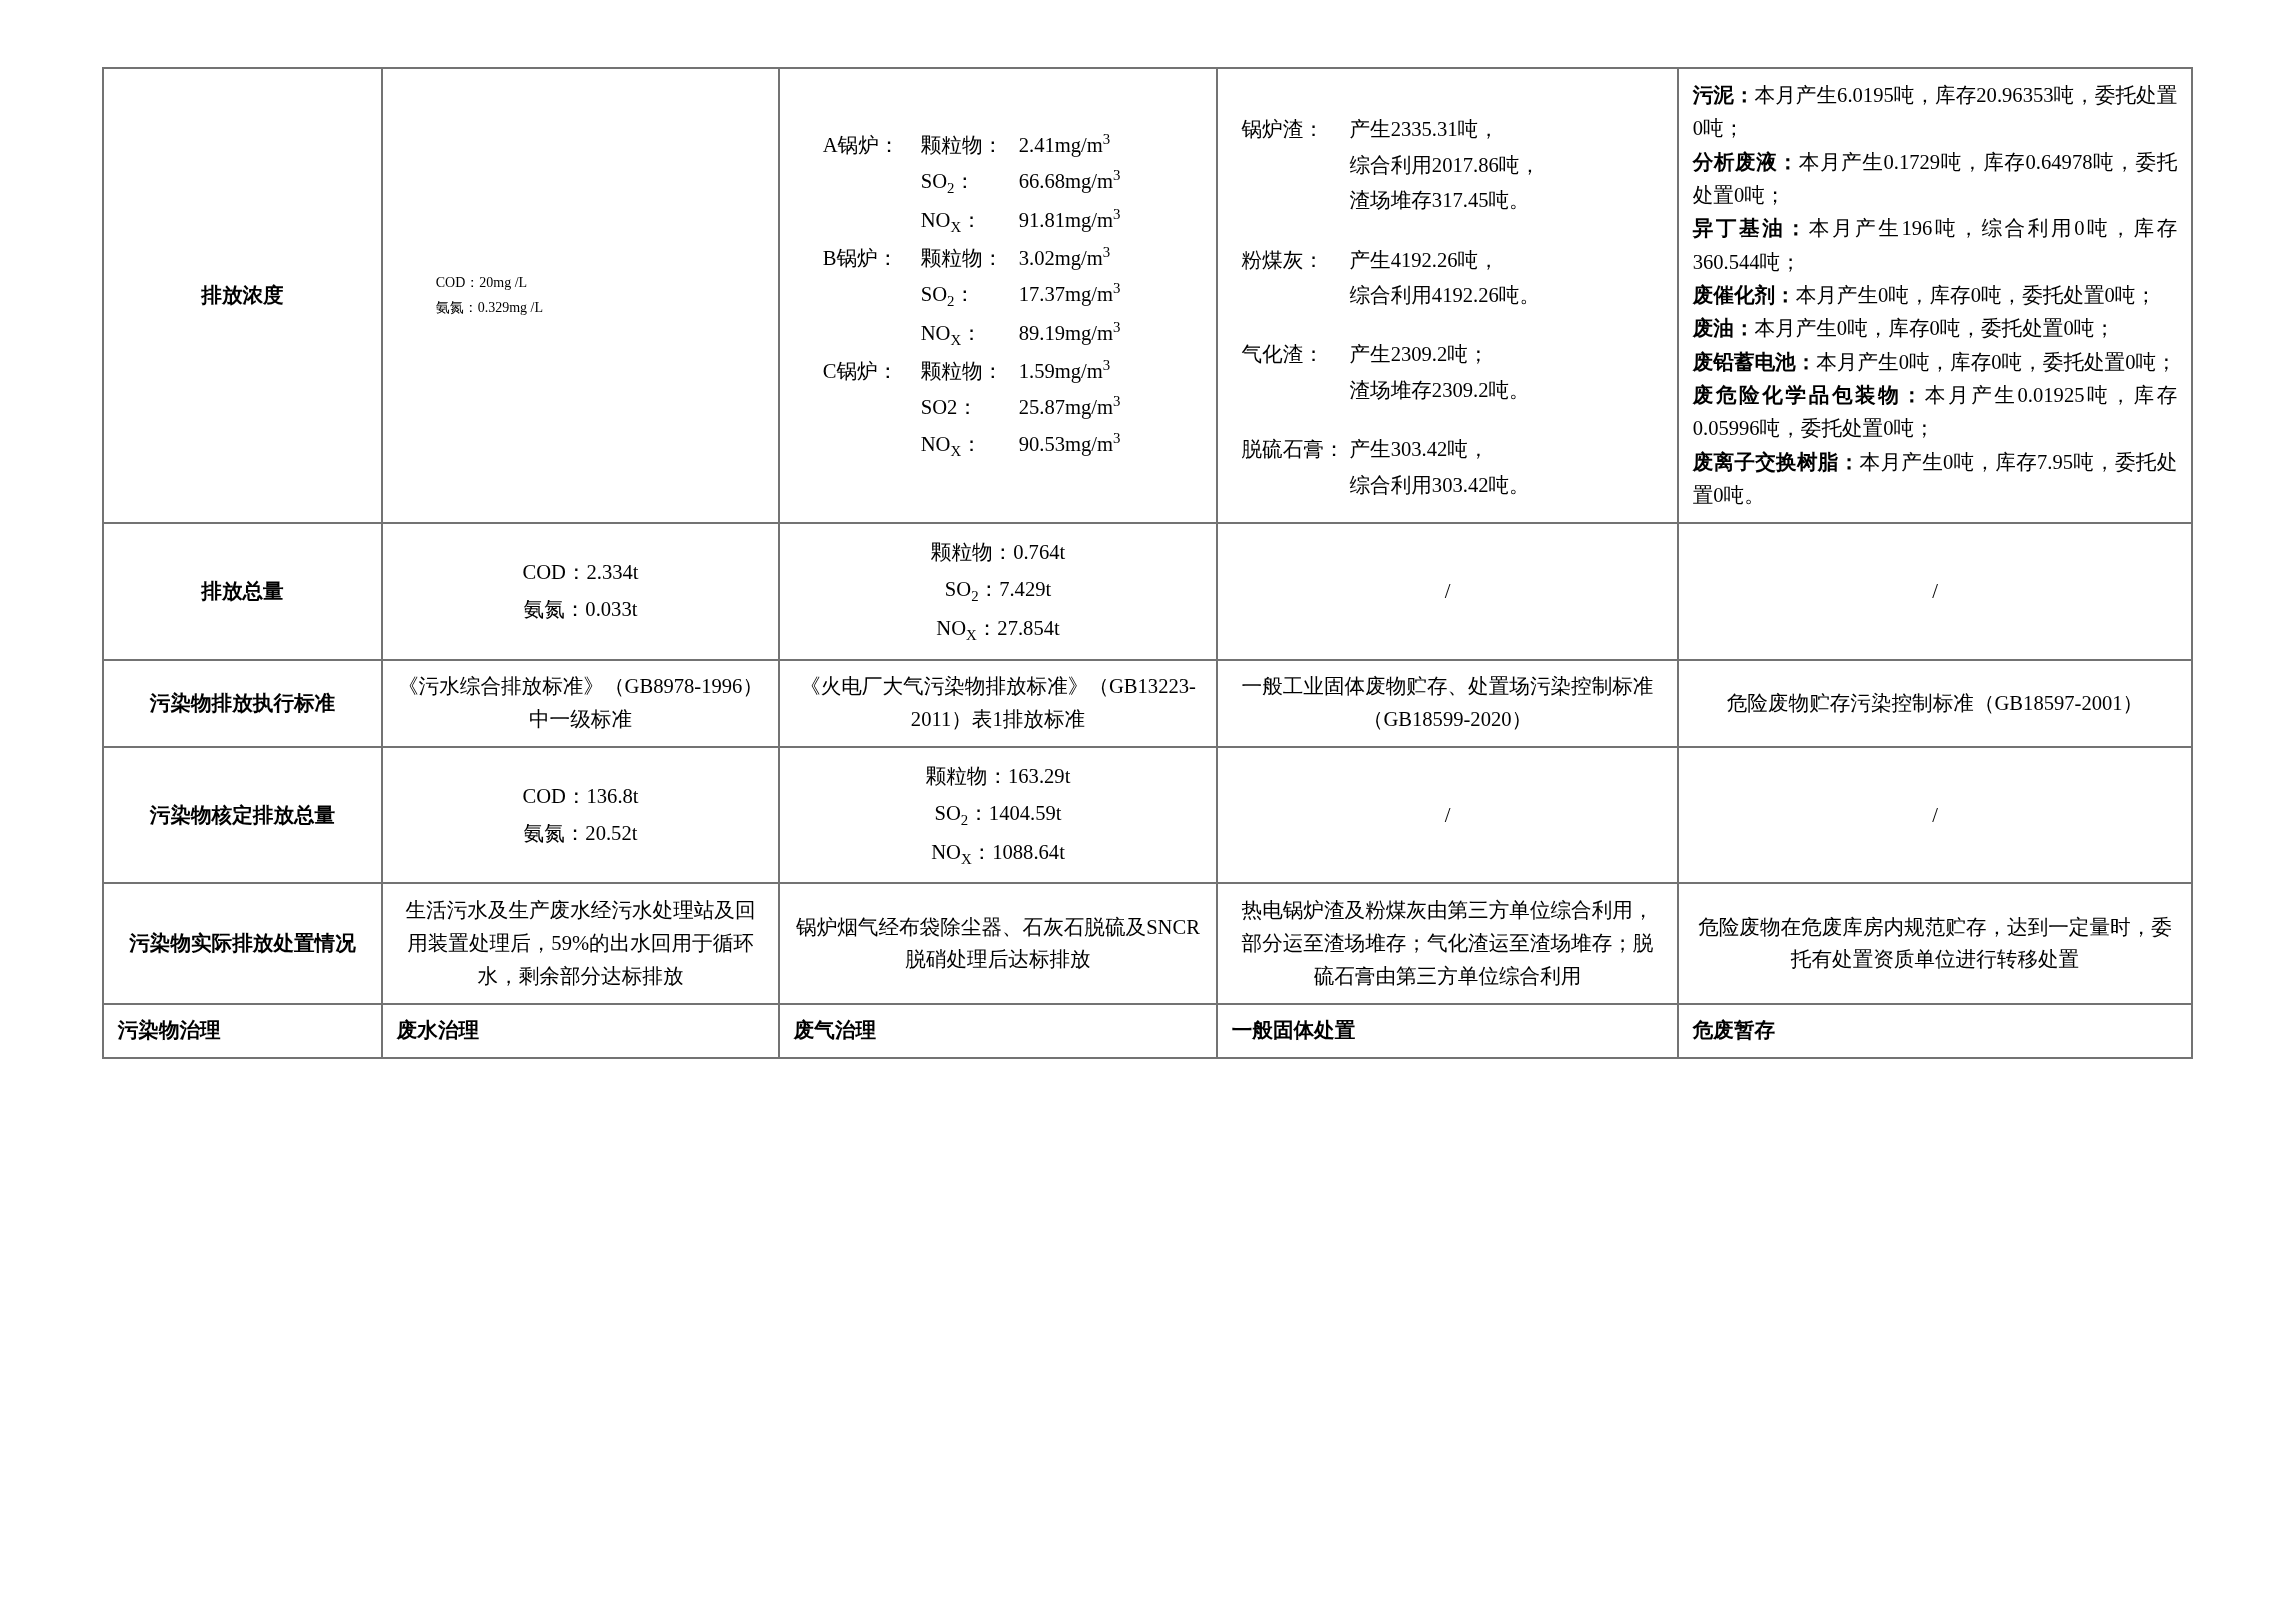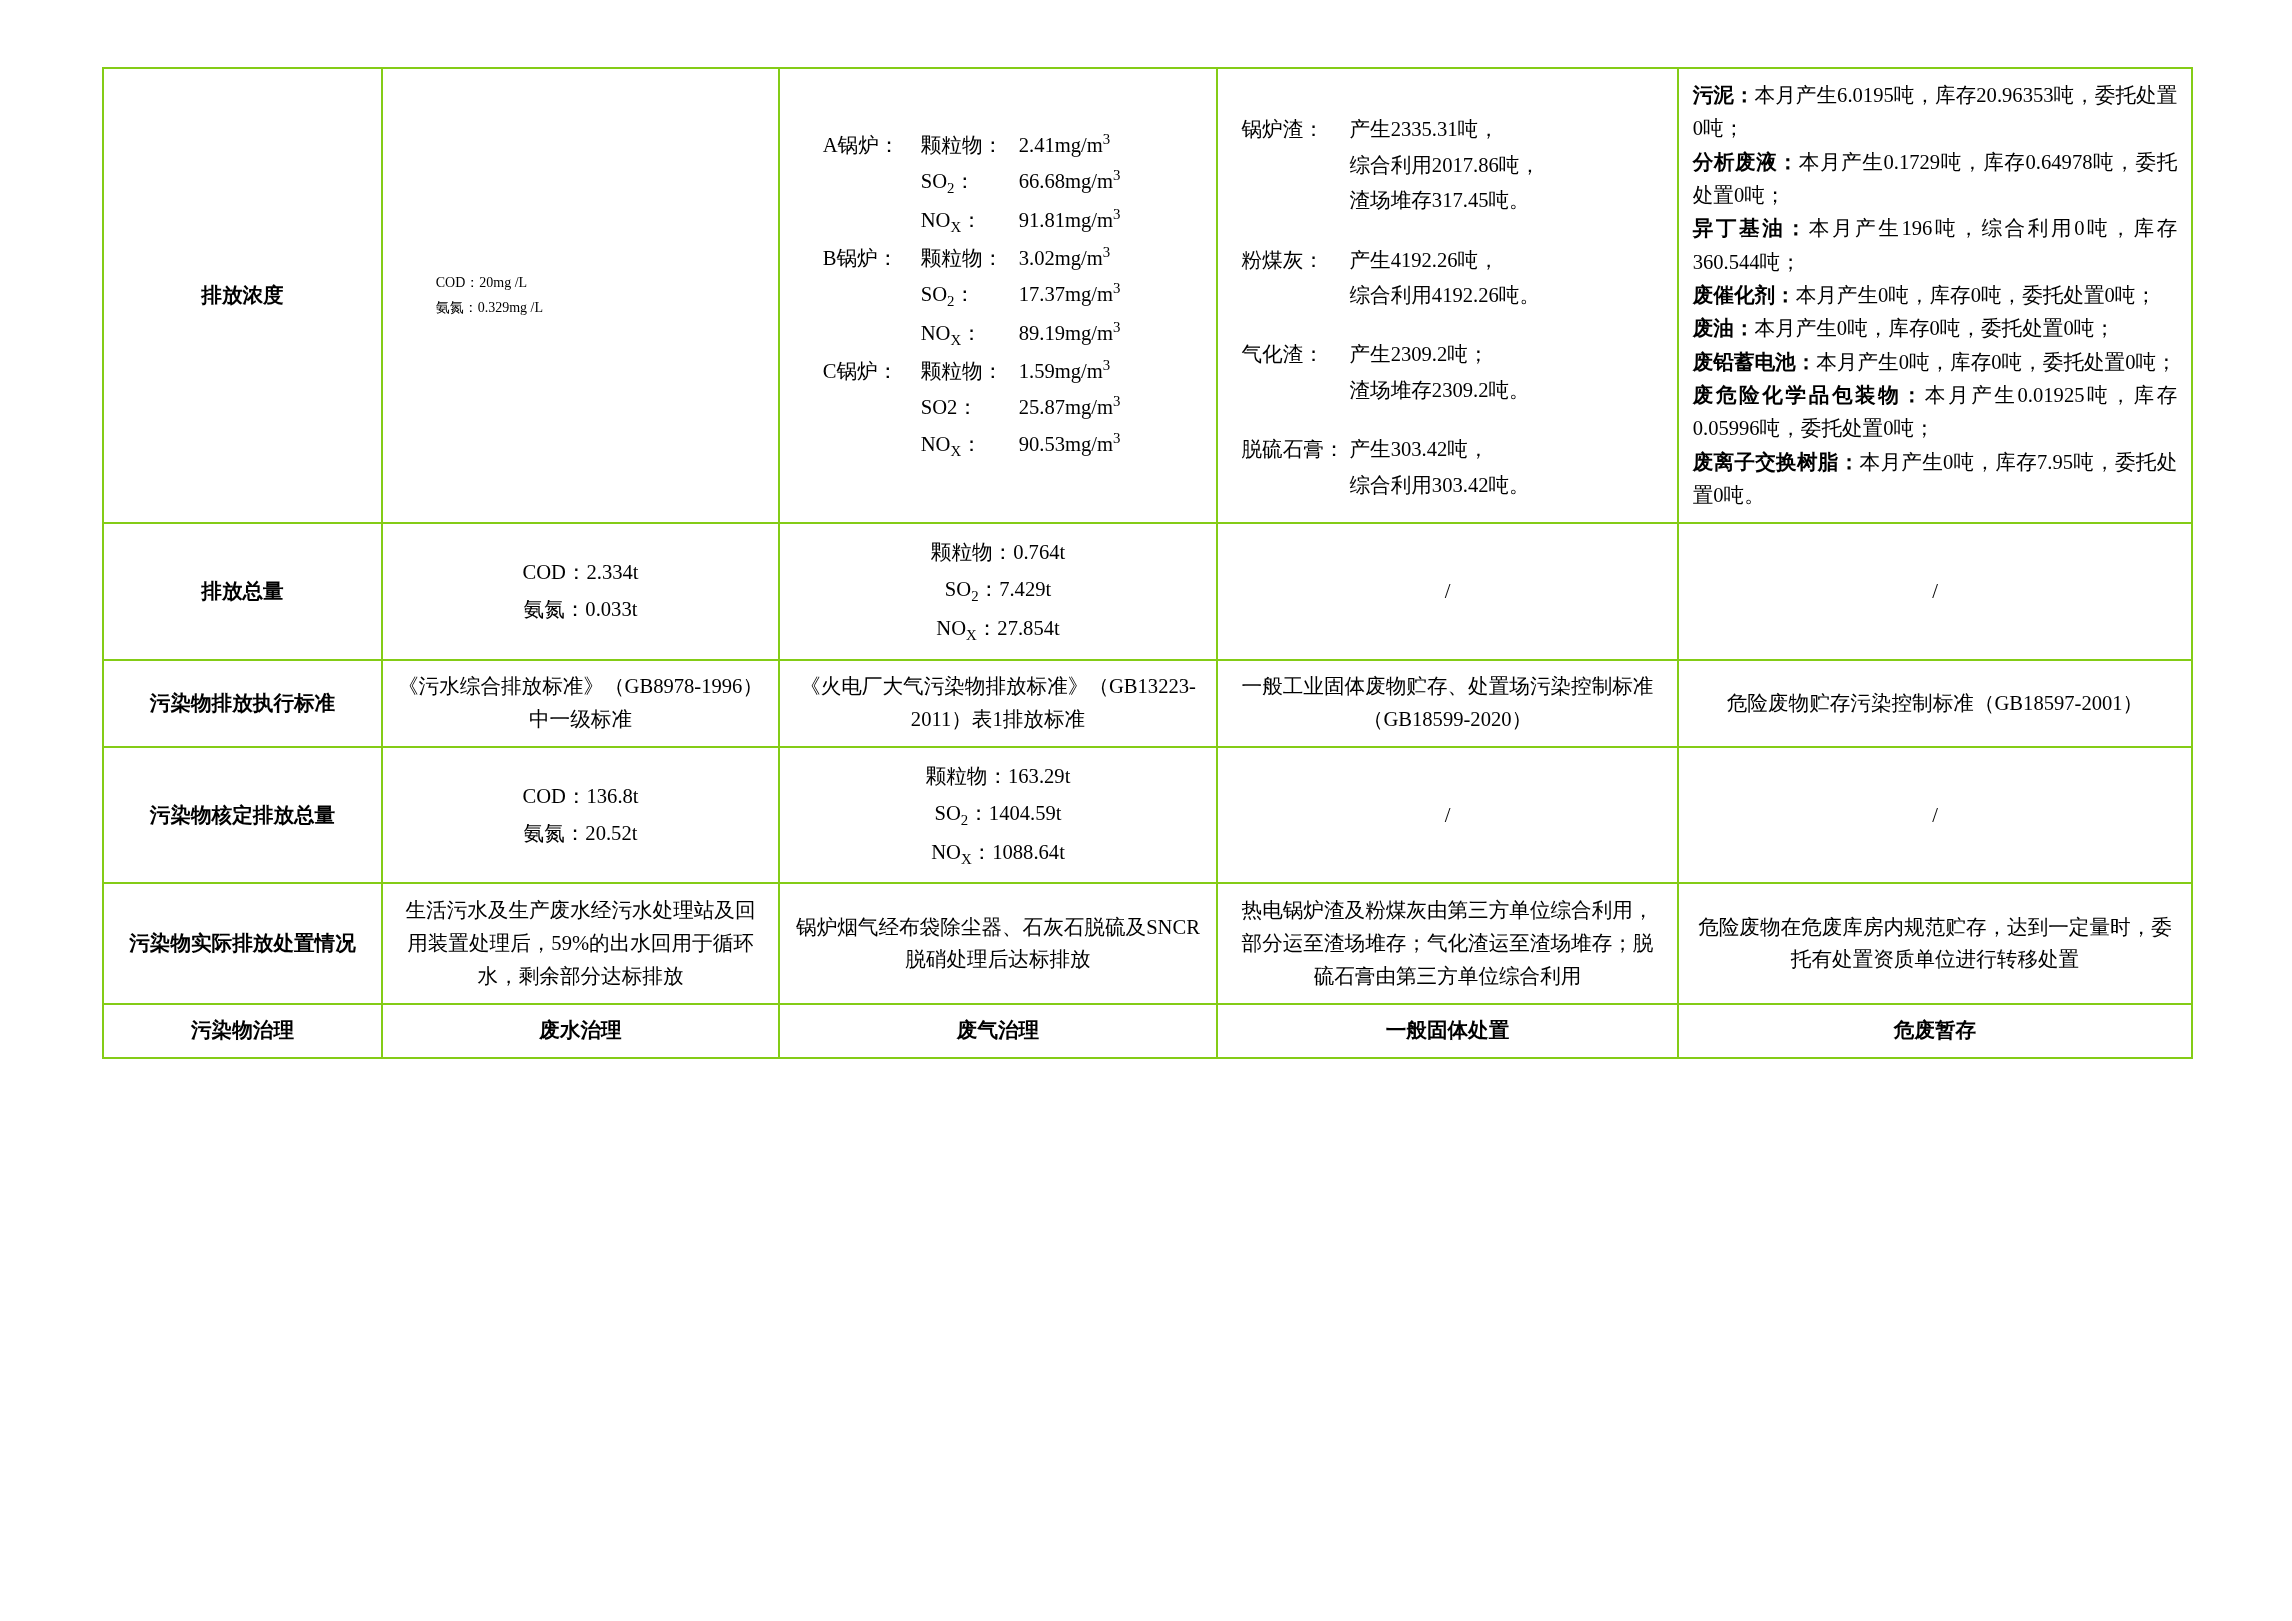--- a/index.html
+++ b/index.html
@@ -20,21 +20,21 @@
     height: 1621px;
     box-sizing: border-box;
     padding: 67px 102px;
   }
   table.report {
     border-collapse: collapse;
     width: 2089px;
     table-layout: fixed;
   }
   table.report td {
-    border: 2px solid #84cc16;
+    border: 2px solid #737373;
     vertical-align: middle;
     padding: 9.8px 13.7px;
     font-size: 20.6px;
     line-height: 1.6;
   }
   col.c0 { width: 279px; }
   col.c1 { width: 397px; }
   col.c2 { width: 438px; }
   col.c3 { width: 461px; }
   col.c4 { width: 514px; }
@@ -94,21 +94,20 @@
     font-size: 20.6px;
     line-height: 1.65;
   }
   .section-title {
     font-weight: bold;
     font-size: 20.6px;
     text-align: left;
     padding: 11.8px 13.7px;
   }
   .gov-row td {
-    text-align: center;
     font-weight: bold;
     font-size: 20.6px;
     padding: 15.7px 13.7px;
   }
 </style>
 </head>
 <body>
 
 <div class="page">
   <table class="report">

